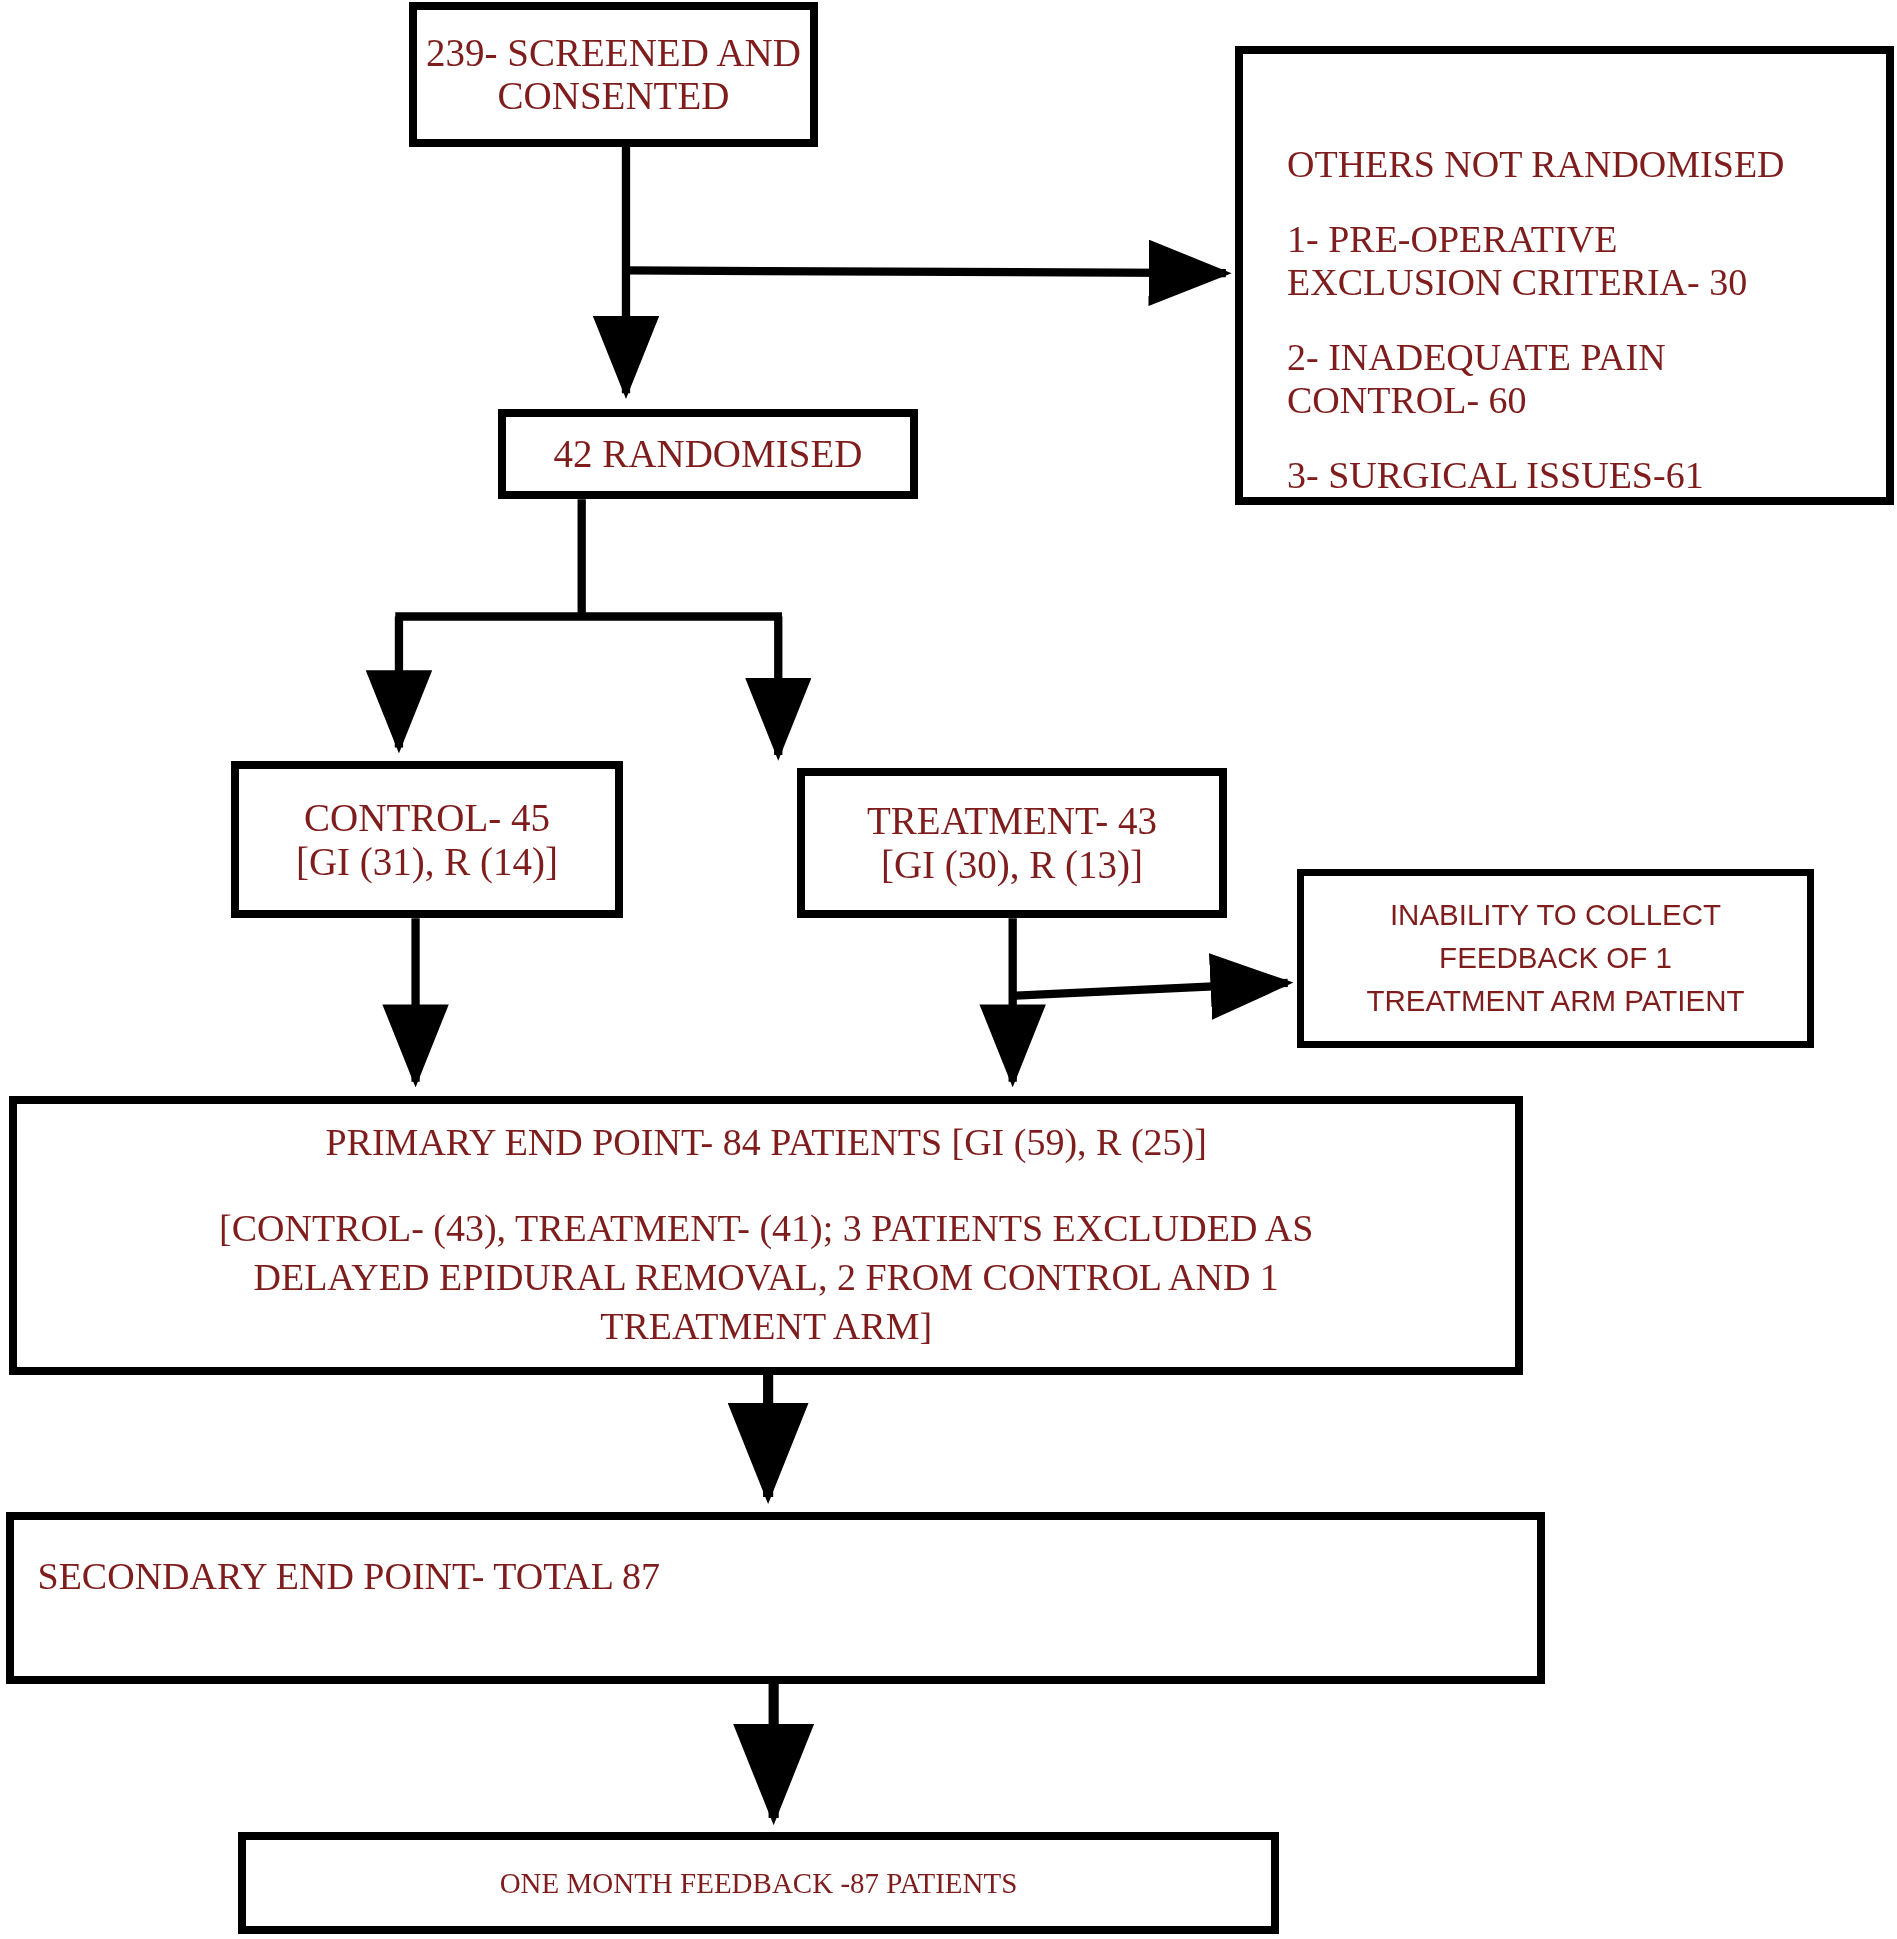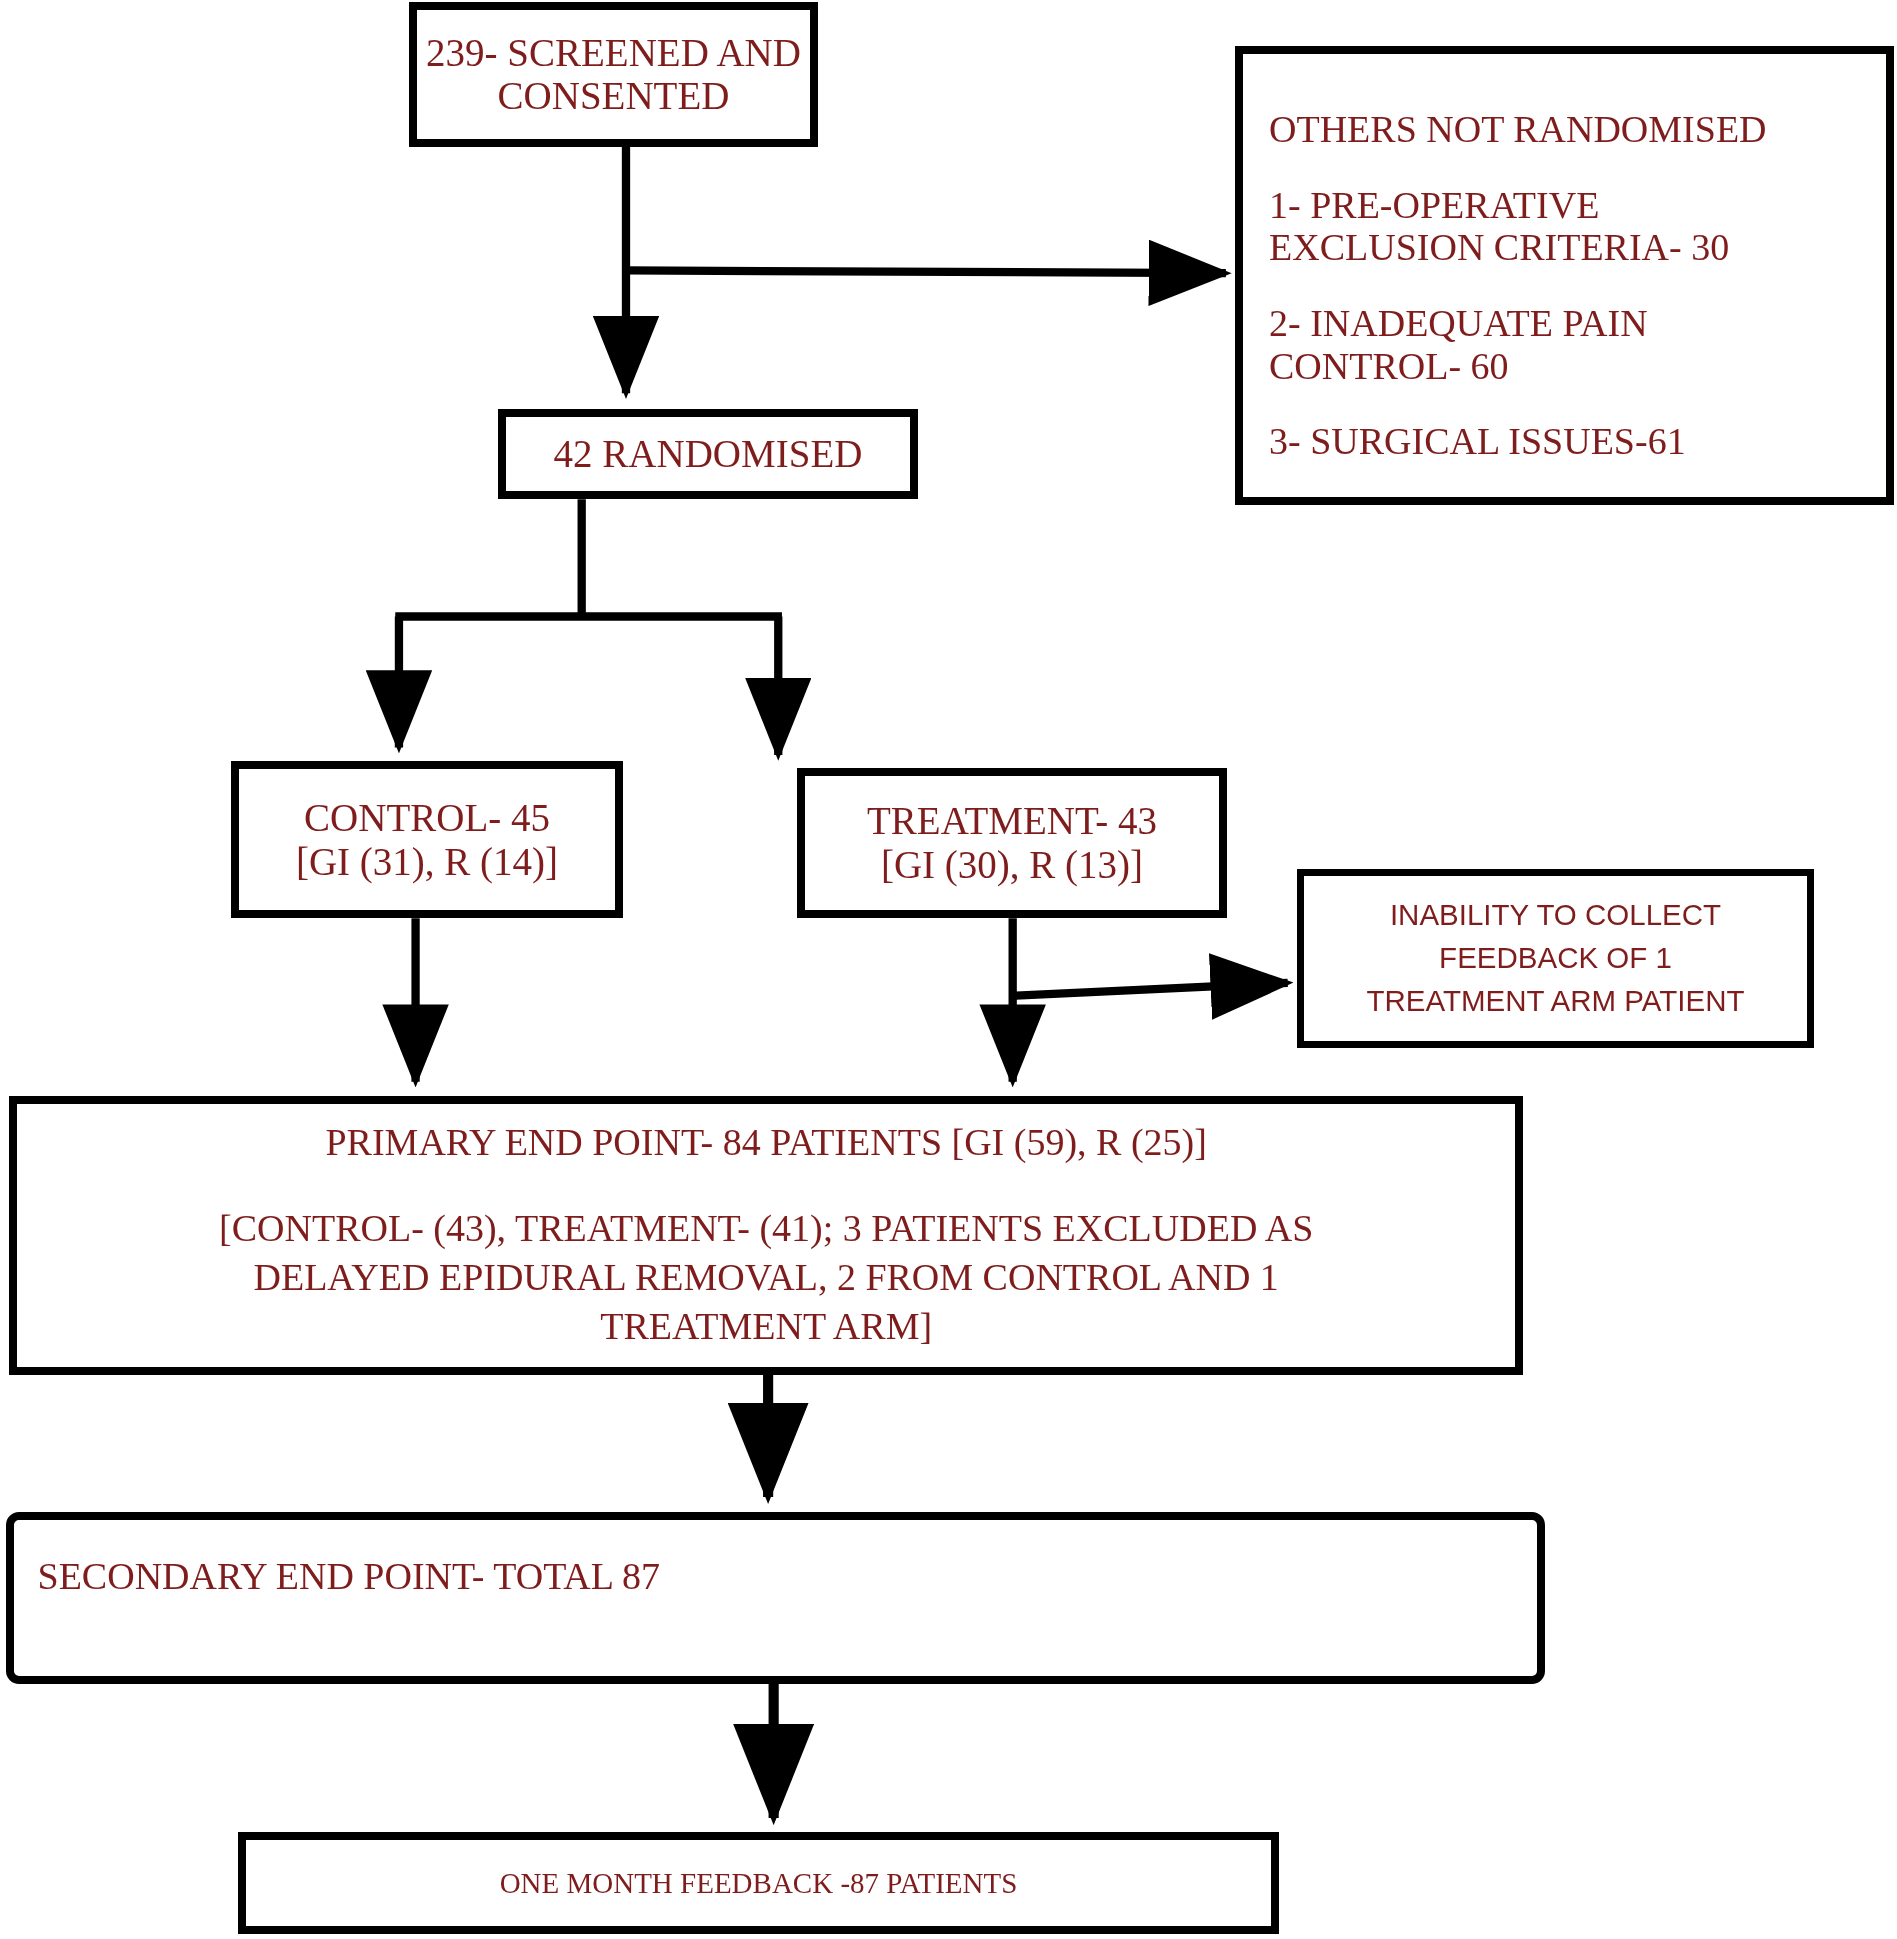--- a/index.html
+++ b/index.html
@@ -44,22 +44,22 @@
   .sans   { font-family: "Liberation Sans", "DejaVu Sans", sans-serif; }
 
   
   #node-screened {
     left: 409px; top: 1.8px; width: 409px; height: 145px;
     font-size: 39px;
   }
   #node-not-randomised {
     left: 1235px; top: 46px; width: 659px; height: 459px;
     font-size: 38px;
-    justify-content: center;
-    padding: 20px 0 0 26px;
+    justify-content: flex-end;
+    padding: 20px 0 0 44px;
   }
   #node-not-randomised .line {
     text-align: left;
     margin-bottom: 33px;
   }
   #node-not-randomised .line:last-child { margin-bottom: 0; }
   #node-randomised {
     left: 498px; top: 409px; width: 420px; height: 90px;
     font-size: 39px;
   }
@@ -81,21 +81,20 @@
     left: 9.2px; top: 1096px; width: 1514px; height: 279px;
     font-size: 38px;
     padding: 8px 24px;
   }
   #node-primary .line-1 { margin-bottom: 41px; }
   #node-primary .line-2 { line-height: 1.28; }
   #node-secondary {
     left: 5.5px; top: 1512px; width: 1539px; height: 172px;
     font-size: 38px;
     padding: 0 24px;
-    border-radius: 13px;
   }
   #node-secondary .line { text-align: left; }
   #node-secondary .line-1 { margin-bottom: 44px; }
   #node-feedback {
     left: 238px; top: 1832px; width: 1041px; height: 102px;
     font-size: 29px;
   }
 </style>
 </head>
 <body>

